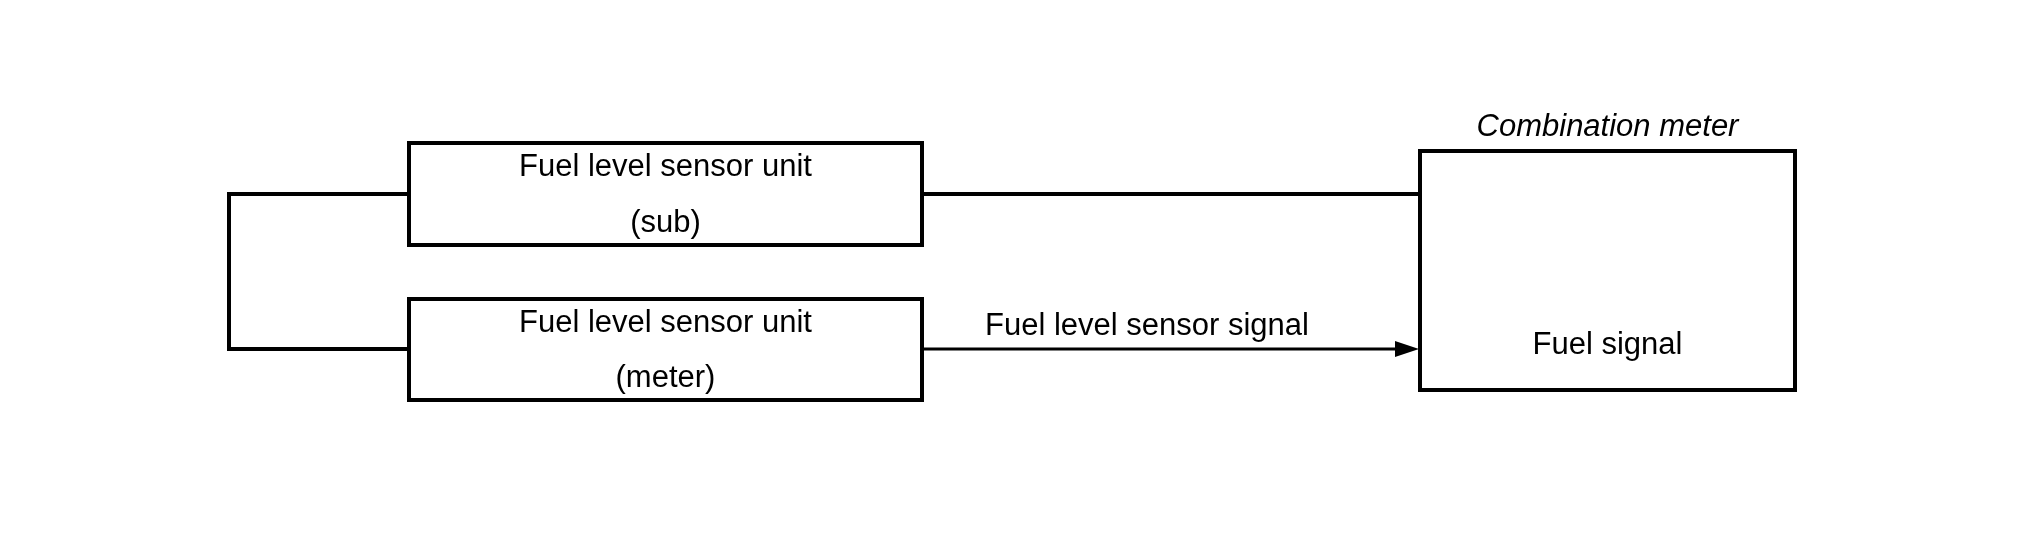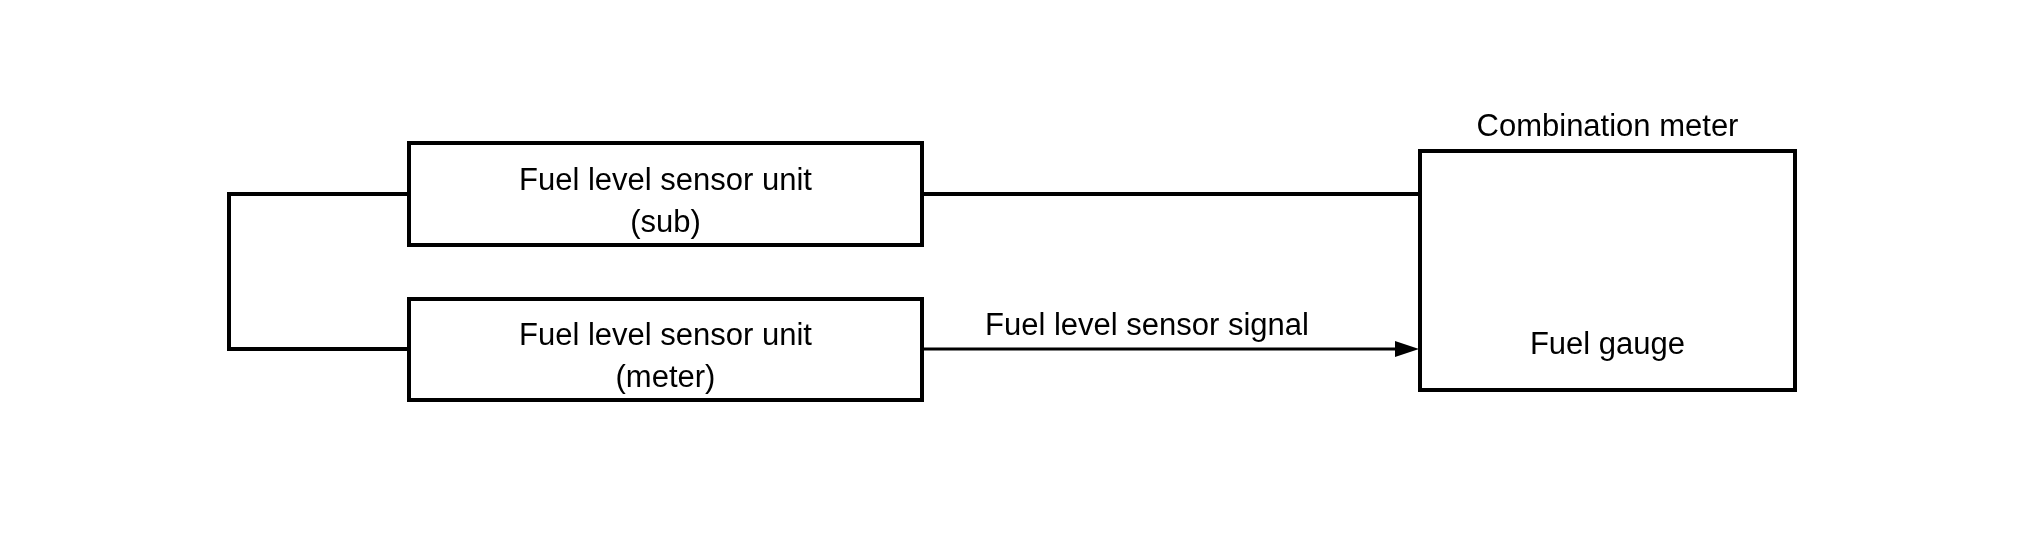--- a/index.html
+++ b/index.html
@@ -18,33 +18,33 @@
     width: 2020px; height: 544px;
   }
   .node {
     position: absolute;
     box-sizing: border-box;
     border: 4px solid #000000;
     background: #ffffff;
     display: flex;
     flex-direction: column;
     align-items: center;
-    justify-content: flex-end;
+    justify-content: space-between;
     text-align: center;
     font-size: 31px;
     line-height: 42px;
   }
   .node-sub  { left: 407px; top: 141px; width: 517px; height: 106px; }
   .node-main { left: 407px; top: 297px; width: 517px; height: 105px; }
   .node-meter { left: 1418px; top: 149px; width: 379px; height: 243px; }
   .meter-title {
     position: absolute;
     left: 1418px; top: 109px; width: 379px;
     text-align: center;
-    font-size: 31px; line-height: 34px;
+    font-size: 31px; line-height: 34px; font-style: italic;
   }
   .signal-label {
     position: absolute;
     left: 924px; top: 308px; width: 446px;
     text-align: center;
     font-size: 31px; line-height: 34px;
   }
   .gauge-label {
     position: absolute;
     left: 0; right: 0; top: 174px;
@@ -79,18 +79,18 @@
   </div>
 
   <div class="node node-main">
     <div>Fuel level sensor unit</div>
     <div>(meter)</div>
   </div>
 
   <div class="meter-title">Combination meter</div>
 
   <div class="node node-meter">
-    <div class="gauge-label">Fuel gauge</div>
+    <div class="gauge-label">Fuel signal</div>
   </div>
 
   <div class="signal-label">Fuel level sensor signal</div>
 
 </div>
 
 </body></html>

